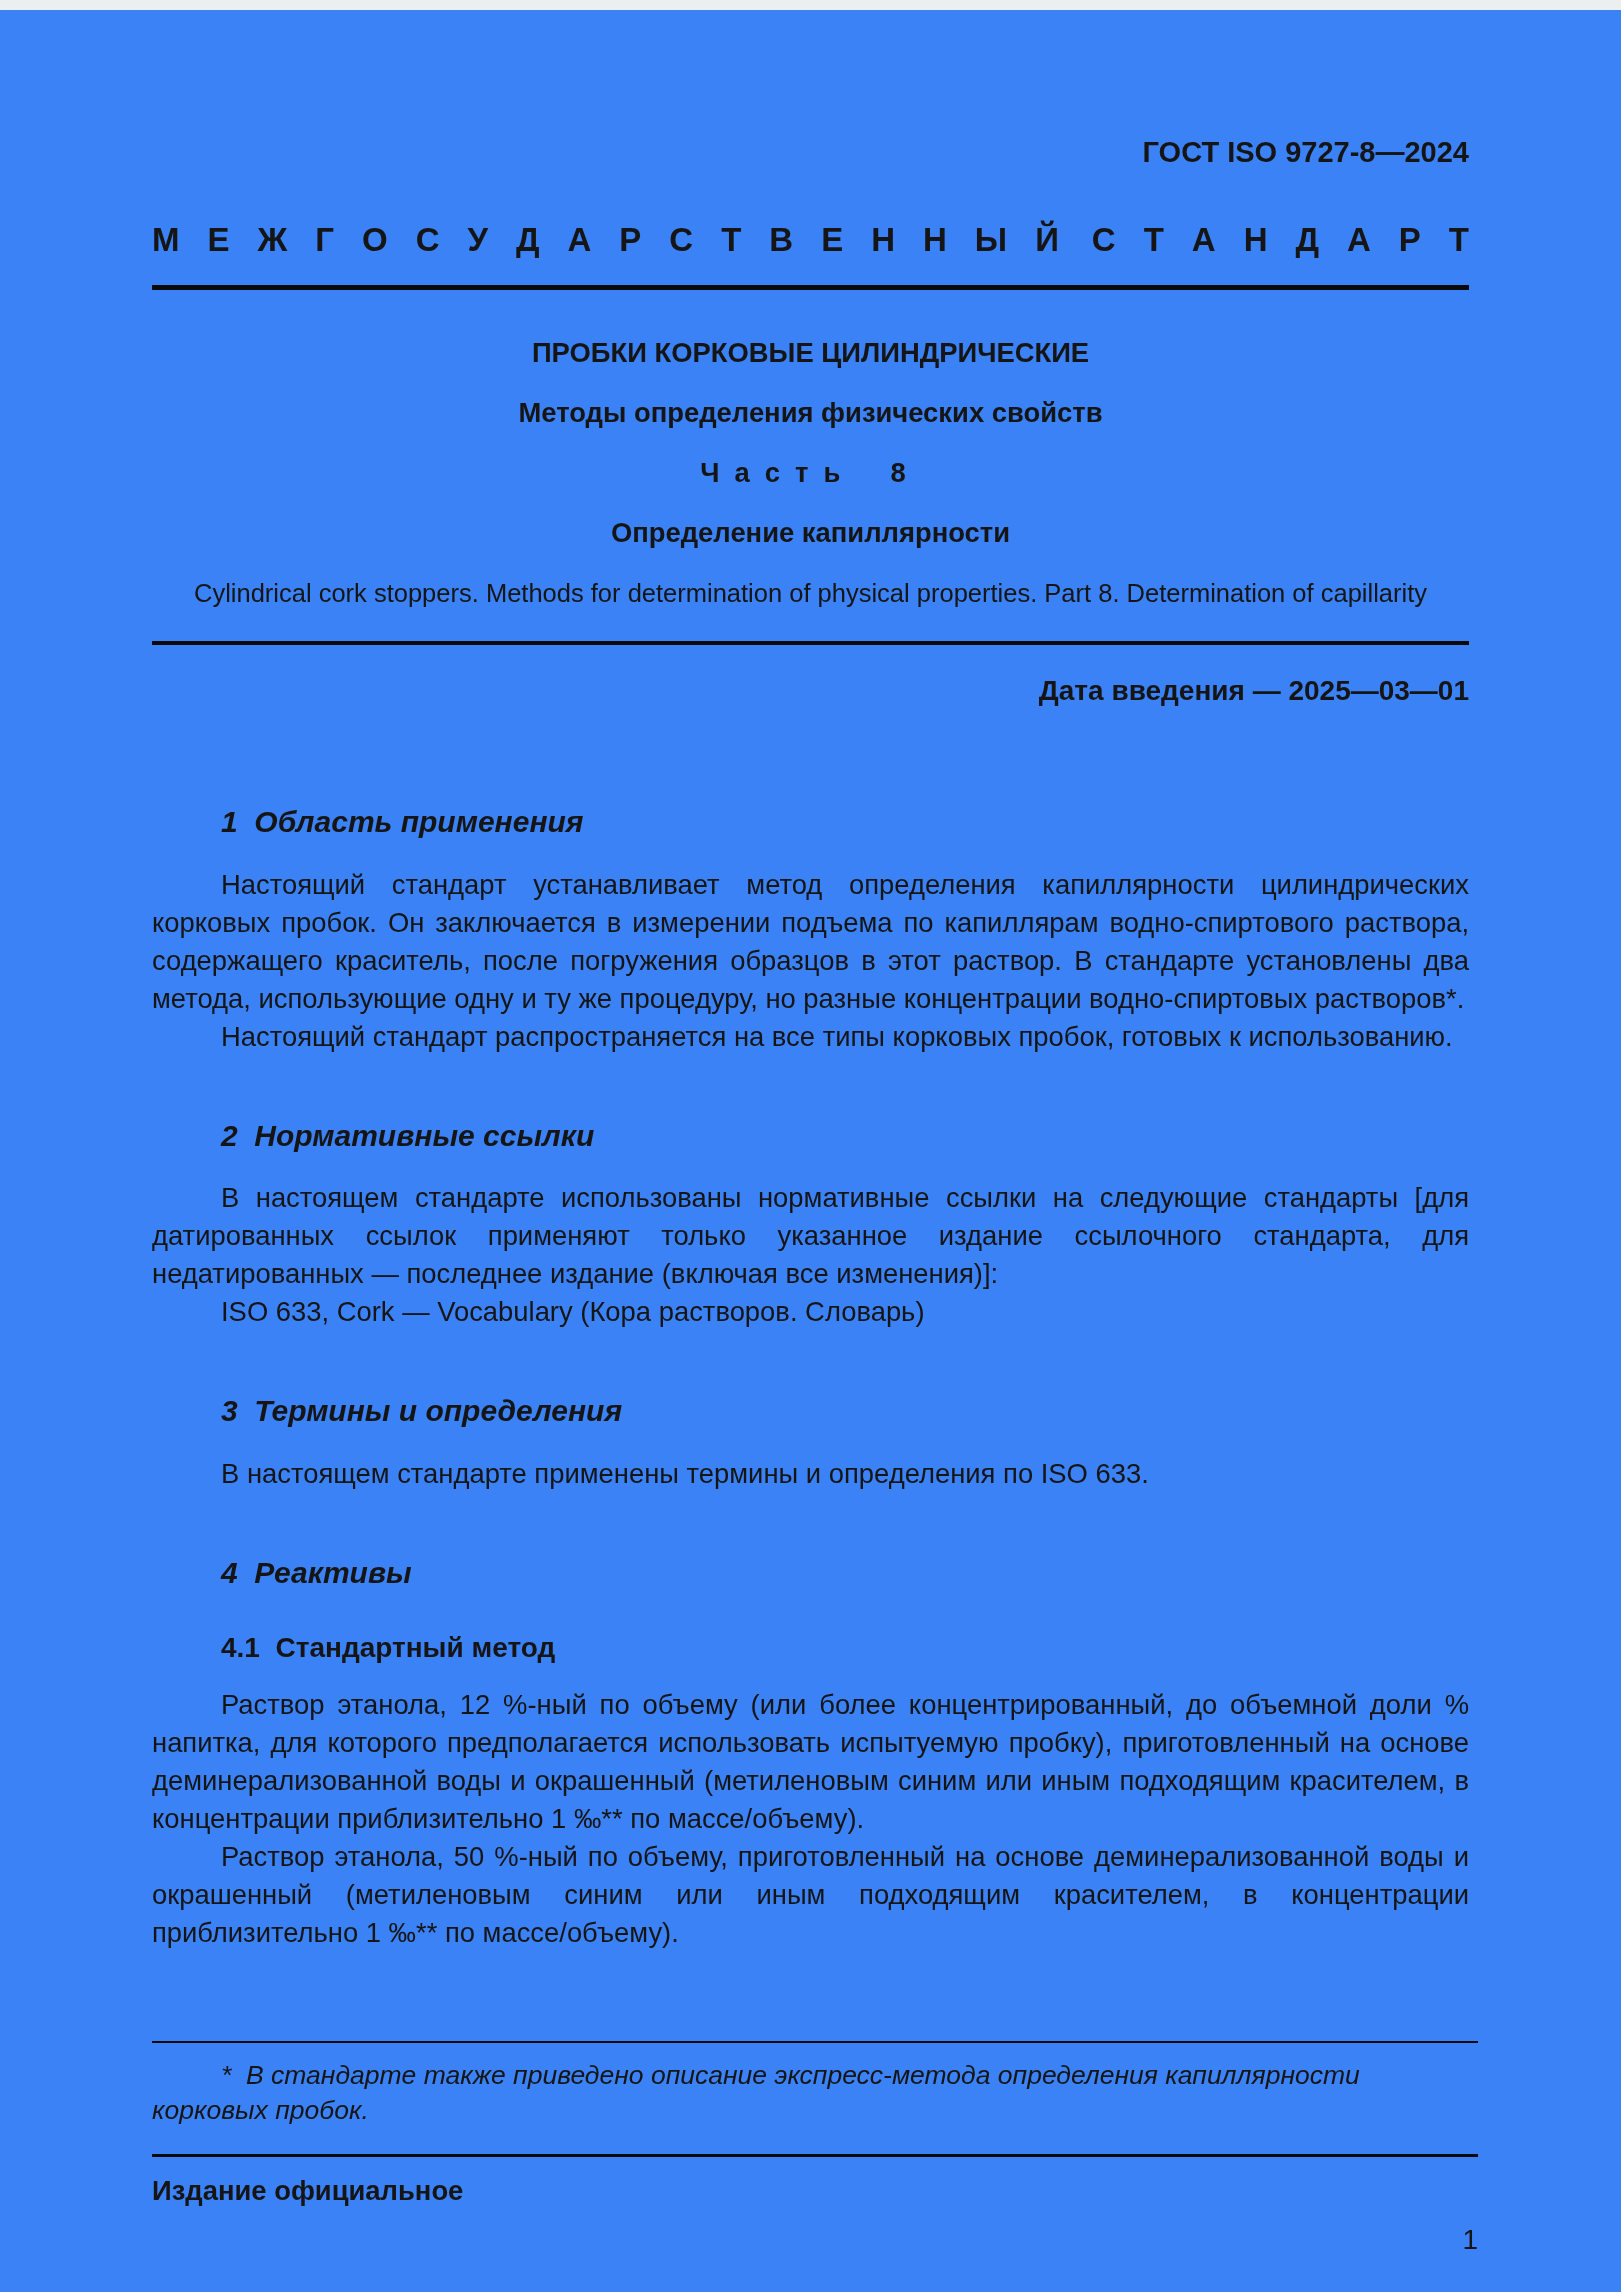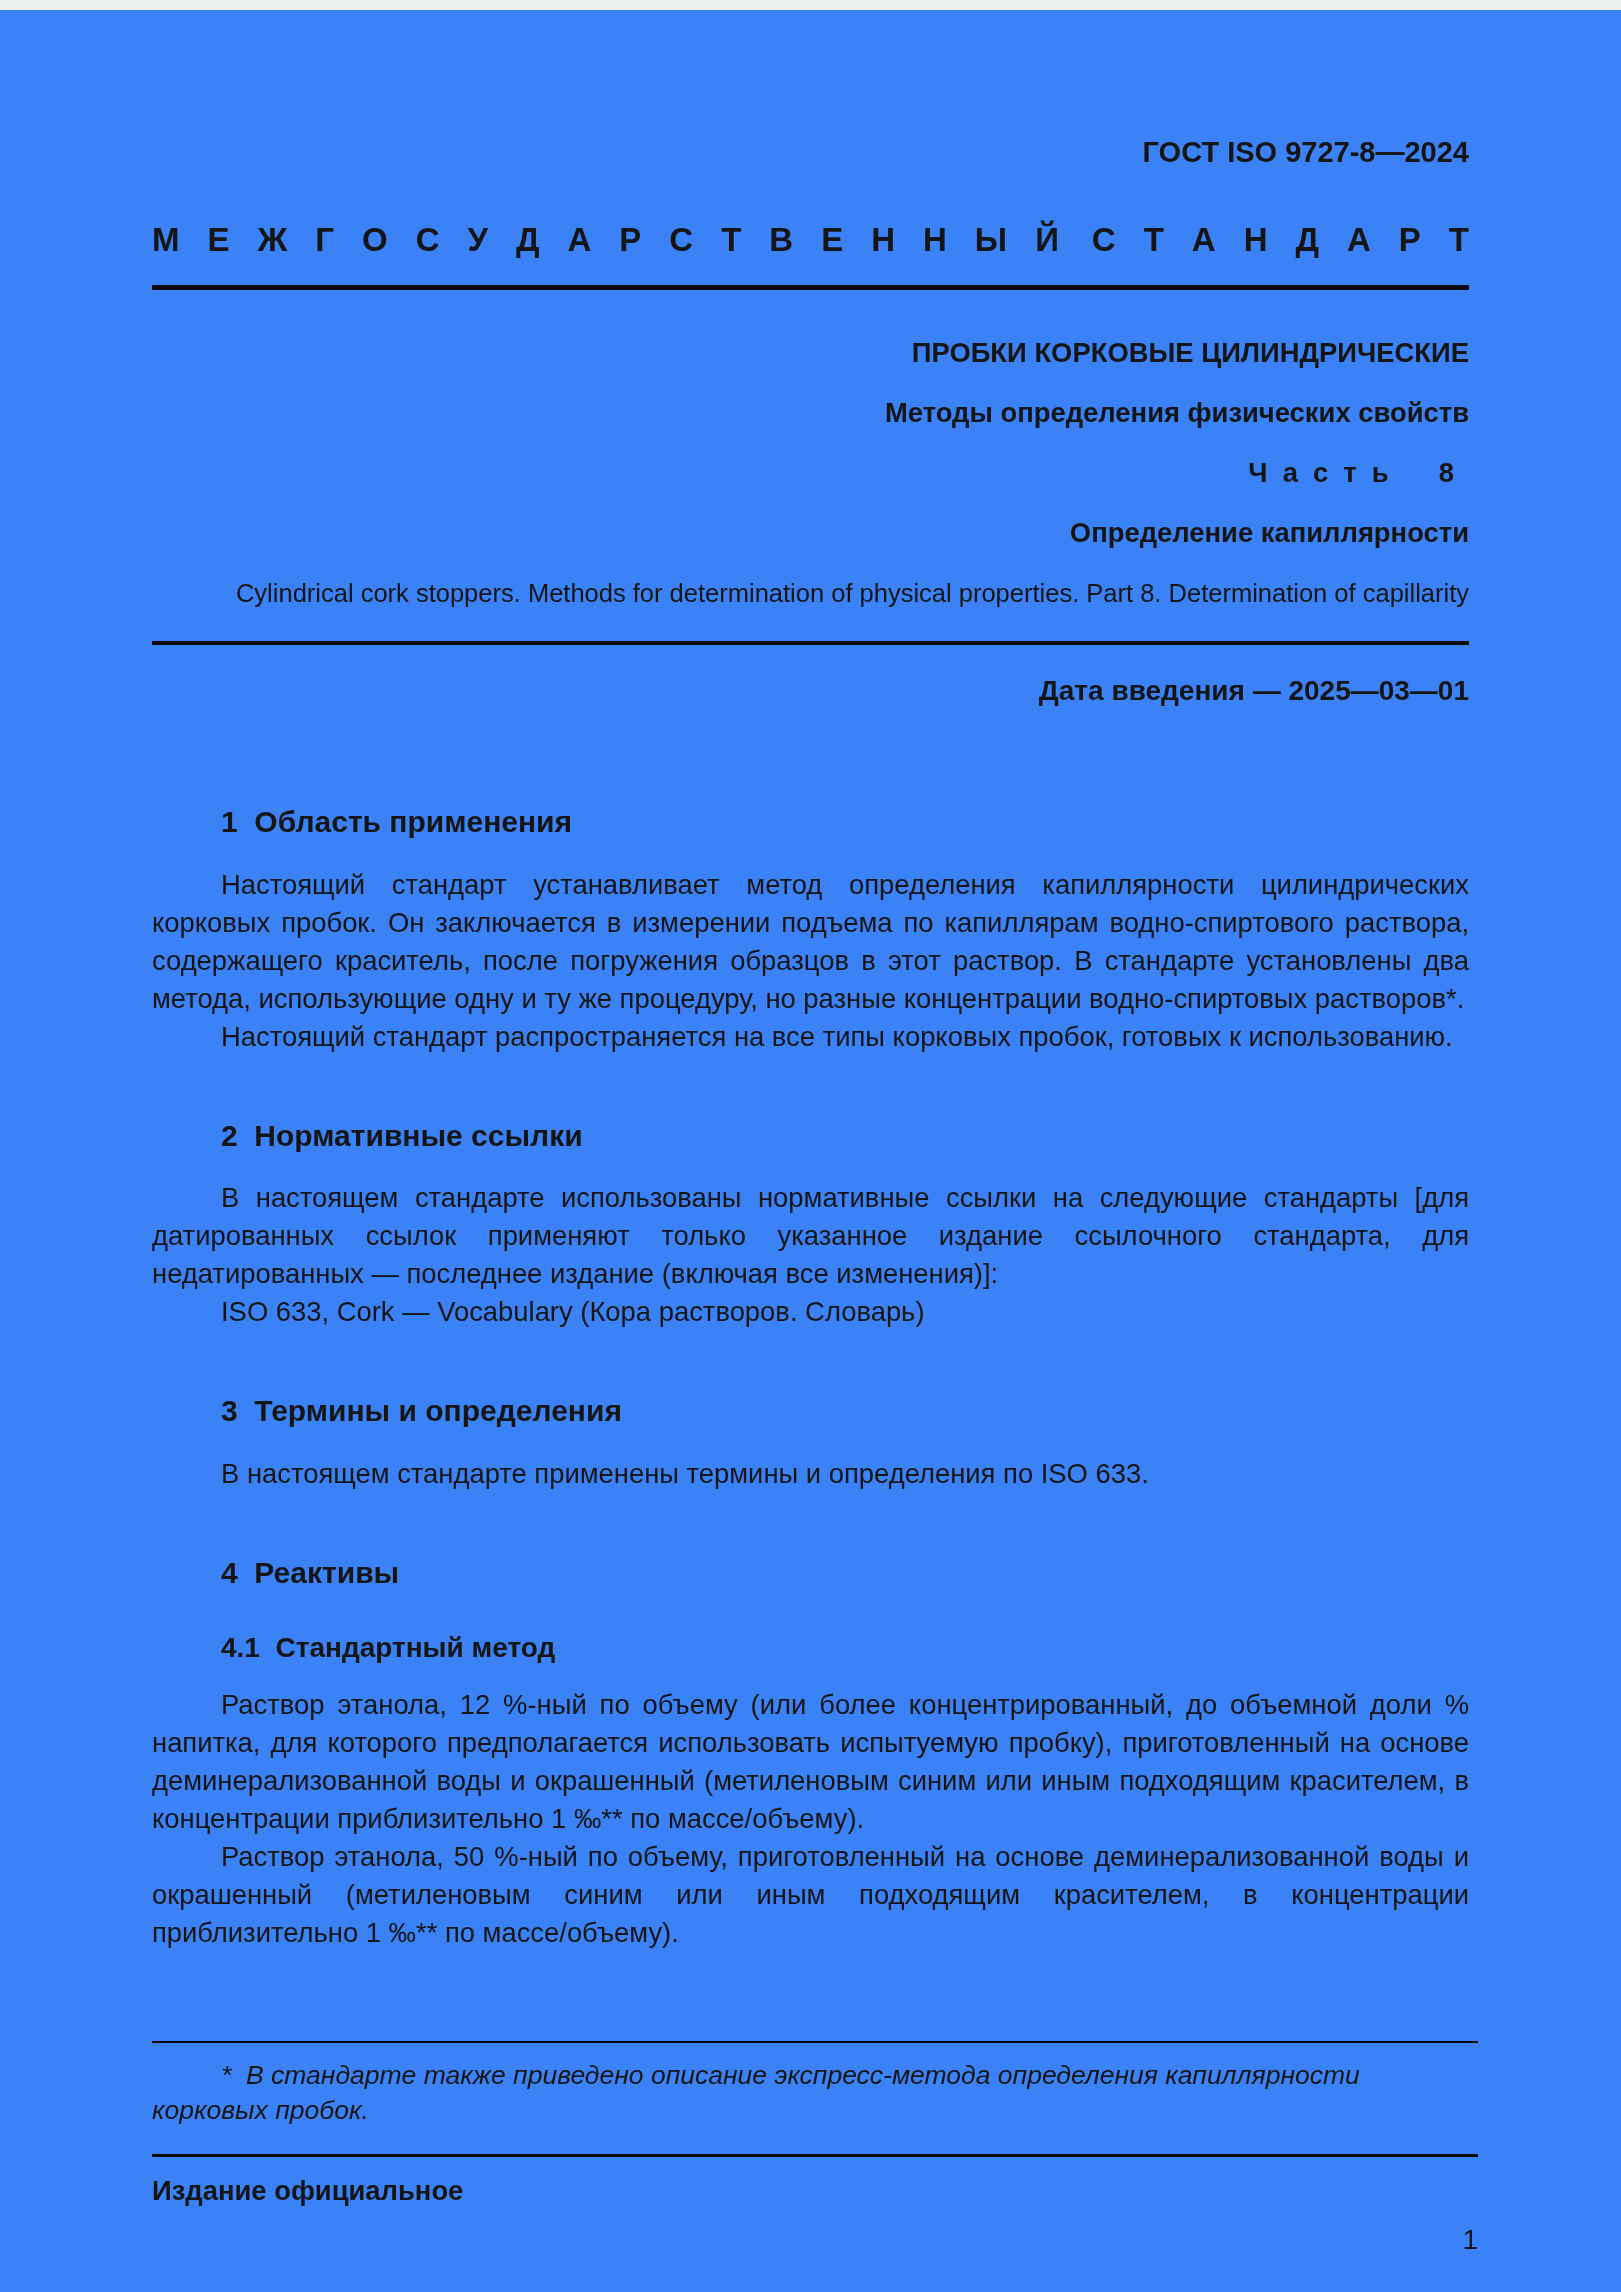--- a/index.html
+++ b/index.html
@@ -32,21 +32,21 @@
     line-height: 39px;
     text-align: justify;
     text-align-last: justify;
   }
   .rule { background: #0a0a0a; }
   .rule-thick  { height: 5.9px; margin-top: 25.5px; }
   .rule-medium { height: 3.9px; margin-top: 33px; }
   .rule-thin   { height: 2px; margin-bottom: 15.7px; }
   .rule-bottom { height: 2.9px; margin-top: 25.5px; }
 
-  .title-block { text-align: right; font-weight: bold; }
+  .title-block { text-align: center; font-weight: bold; }
   .t-main       { margin-top: 47px; font-size: 27.4px; line-height: 32px; }
   .t-sub        { margin-top: 28px; font-size: 27.4px; line-height: 32px; }
   .t-part       { margin-top: 28px; font-size: 27.4px; line-height: 32px; letter-spacing: 0.55em; word-spacing: 0.45em; }
   .t-part-title { margin-top: 28px; font-size: 27.4px; line-height: 32px; }
   .t-en {
     margin-top: 29px;
     font-size: 25.5px;
     line-height: 30px;
     font-weight: normal;
   }
@@ -64,20 +64,21 @@
     text-align: justify;
   }
   .sec-h {
     margin: 61px 0 25.5px 0;
     padding-left: 69px;
     font-size: 30px;
     line-height: 37px;
     font-weight: bold;
     white-space: pre-wrap;
     text-align: left;
+    font-style: italic;
   }
   .body .sec-h:first-child { margin-top: 96px; }
   .sub-h {
     margin: 39px 0 21.6px 0;
     padding-left: 69px;
     font-size: 28px;
     line-height: 35px;
     font-weight: bold;
     white-space: pre-wrap;
     text-align: left;

